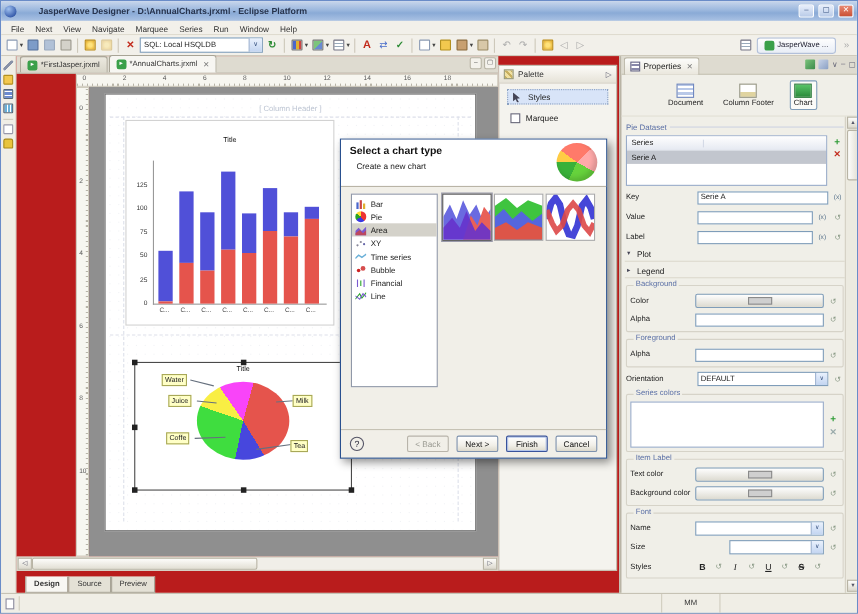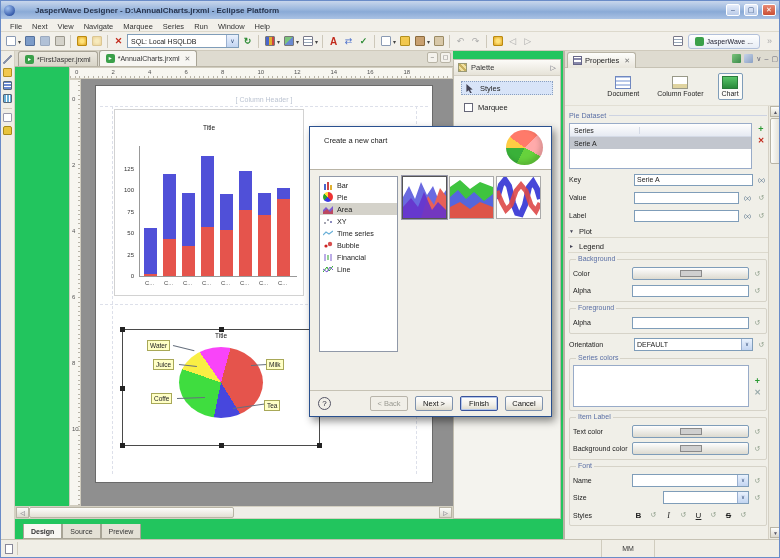--- a/index.html
+++ b/index.html
@@ -40,21 +40,21 @@
   .leftbar{position:absolute;left:0;top:0;bottom:0;width:14px;background:#f0eee6;border-right:1px solid #d4d0c2;}
   .lb{width:9px;height:9px;margin:4px auto 0;border-radius:1px;}
   .lb1{background:linear-gradient(135deg,transparent 40%,#8892a8 40% 58%,transparent 58%);}
   .lb2{background:#f2c84e;border:1px solid #b3901f;}
   .lb3{background:repeating-linear-gradient(0deg,#6a8ad0 0 2px,#fff 2px 3px);border:1px solid #567;}
   .lb4{background:repeating-linear-gradient(90deg,#6ab0d8 0 2px,#fff 2px 3px);border:1px solid #567;}
   .lbsep{width:9px;height:1px;background:#cfcabc;margin:5px auto 0;}
   .lb5{background:#fff;border:1px solid #99a;}
   .lb6{background:#e8c43c;border:1px solid #a98a18;border-radius:2px 2px 1px 1px;}
   
-  .editor{position:absolute;left:14px;top:0;width:548px;bottom:0;background:#22c55e;}
+  .editor{position:absolute;left:14px;top:0;width:548px;bottom:0;background:#b91c1c;}
   .etabs{position:absolute;left:0;top:0;width:438px;height:16px;border-bottom:1px solid #b9b4a5;background:#dedbd0;display:flex;align-items:flex-end;padding-left:3px;gap:1px;}
   .etab{display:flex;align-items:center;gap:3px;height:15px;padding:0 6px;font-size:7px;color:#333;border:1px solid #a8a496;border-bottom:none;border-radius:3px 3px 0 0;background:linear-gradient(#ece9e0,#d8d5c8);}
   .etab.active{background:#f7f6f2;height:16px;}
   .file-icon{width:9px;height:9px;border-radius:2px;background:#3aa04a;color:#fff;font-size:6px;line-height:9px;text-align:center;}
   .etab-close{font-size:7px;color:#777;margin-left:2px;}
   .eminmax{position:absolute;right:112px;top:1px;display:flex;gap:2px;}
   .mmbtn{width:11px;height:11px;border:1px solid #b8b4a5;border-radius:2px;background:#f4f2ec;font-size:6px;line-height:9px;text-align:center;color:#555;}
   .hruler{position:absolute;left:54px;top:16px;width:384px;height:12px;background:#f7f6f0;border:1px solid #d0ccbe;background-image:repeating-linear-gradient(90deg,#b8b4a8 0 1px,transparent 1px 4.6px);background-size:100% 4px;background-position:0 8px;background-repeat:no-repeat;}
   .rnum{position:absolute;top:1px;font-size:6px;color:#555;}
   .vruler{position:absolute;left:54px;top:28px;width:12px;bottom:33px;background:#f7f6f0;border:1px solid #d0ccbe;background-image:repeating-linear-gradient(0deg,#b8b4a8 0 1px,transparent 1px 4.6px);background-size:4px 100%;background-position:8px 0;background-repeat:no-repeat;}
@@ -626,20 +626,21 @@
       <div class="pvscroll">
         <span class="pvs-up">▲</span>
         <span class="pvs-th"></span>
         <span class="pvs-dn">▼</span>
       </div>
     </div>
   </div>
 
   <div class="dialog">
     <div class="dlg-head">
+      <div class="dlg-h1">Select a chart type</div>
       <div class="dlg-h2">Create a new chart</div>
       <div class="dlg-pie"></div>
     </div>
     <div class="dlg-body">
       <div class="type-list">
         <div class="type-item">
           <svg class="t-ico" viewBox="0 0 10 9">
               <rect x="1" y="3" width="2" height="6" fill="#4a66cc"></rect>
               <rect x="4" y="1" width="2" height="8" fill="#cc4444"></rect>
               <rect x="7" y="4" width="2" height="5" fill="#e0b030"></rect>

